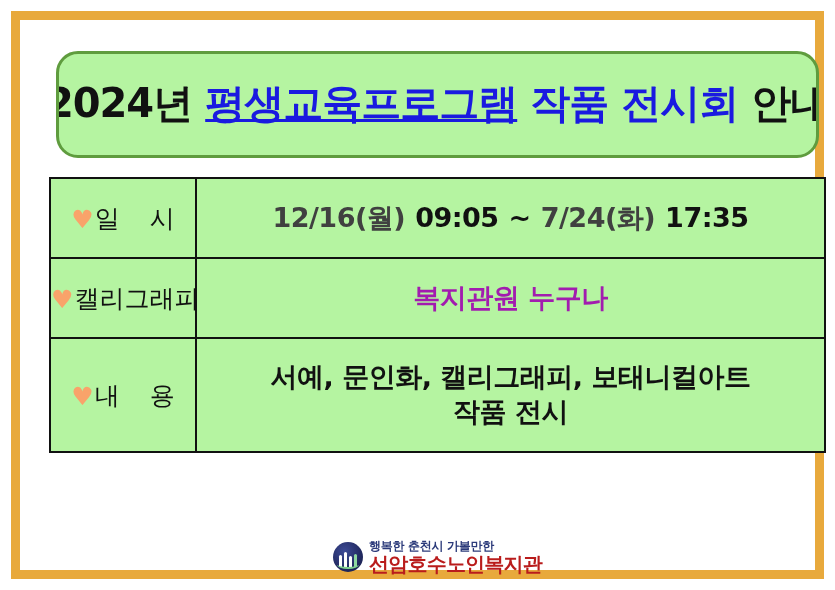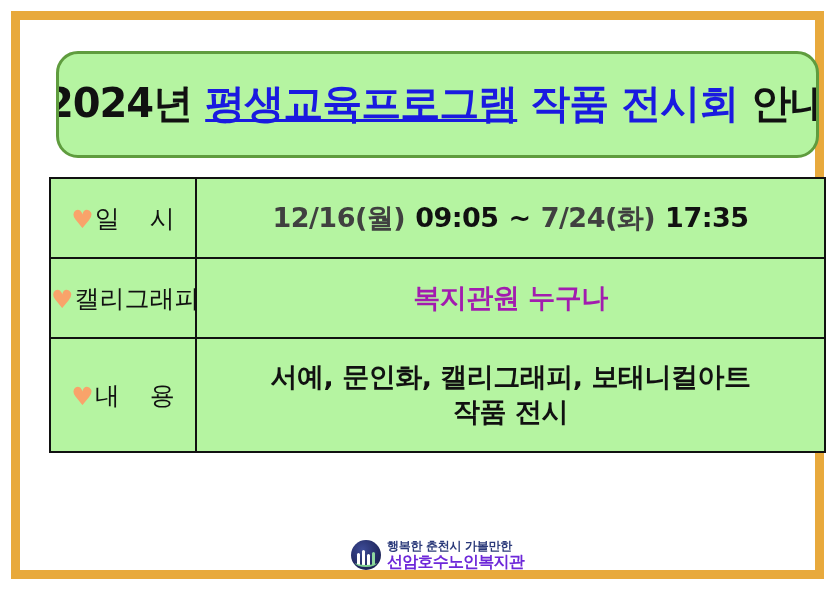--- a/index.html
+++ b/index.html
@@ -171,23 +171,23 @@
     line-height: 1;
   }
   #logo-slogan {
     font-size: 12px;
     font-weight: bold;
     color: #2b3a7a;
     letter-spacing: -0.3px;
     margin-bottom: 2px;
   }
   #logo-name {
-    font-size: 16px;
-    font-weight: bold;
-    color: #6d28d9;
+    font-size: 20px;
+    font-weight: bold;
+    color: #b91c1c;
     letter-spacing: -0.8px;
   }
 </style>
 </head>
 <body>
 
 <div id="poster">
 
   <div id="frame">
 

